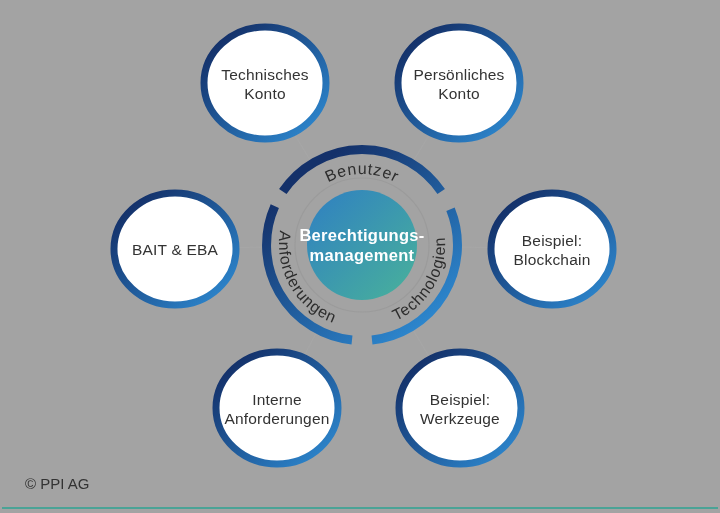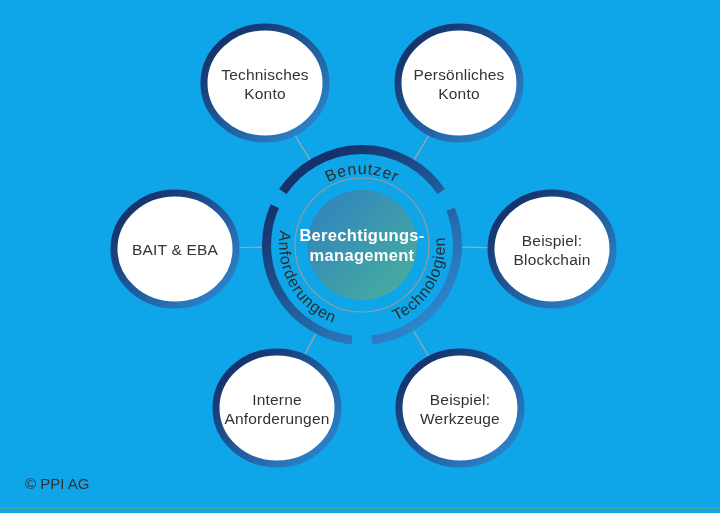--- a/index.html
+++ b/index.html
@@ -5,21 +5,21 @@
   html, body {
     margin: 0;
     padding: 0;
     background: #ffffff;
     font-family: "Liberation Sans", sans-serif;
   }
   .stage {
     position: relative;
     width: 720px;
     height: 513px;
-    background: #0ea5e9;
+    background: #a3a3a3;
     overflow: hidden;
   }
   svg { display: block; }
   .node-ring {
     fill: #ffffff;
     stroke: url(#gradNode);
     stroke-width: 7;
   }
   .ring-arc {
     fill: none;

